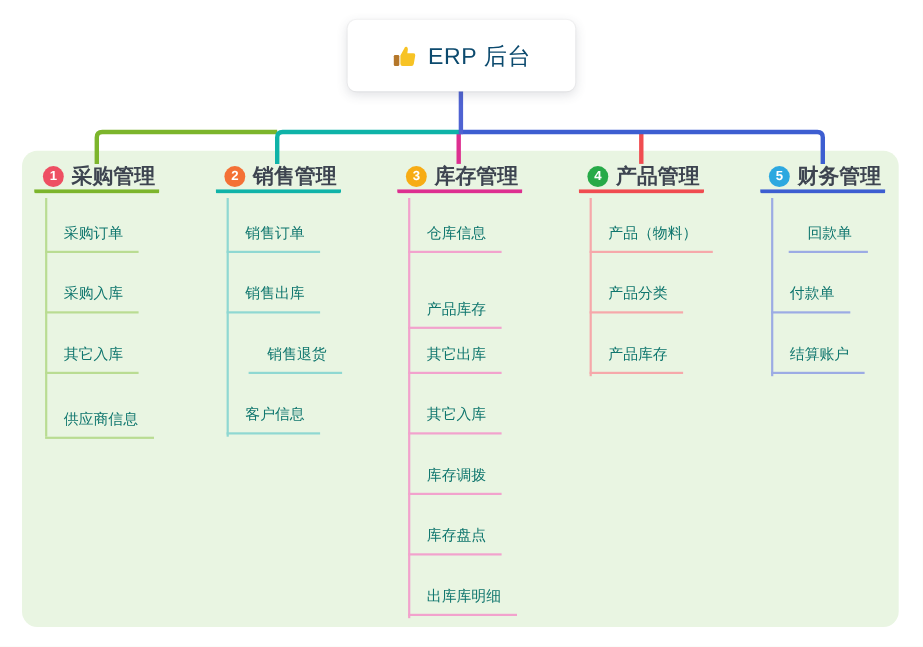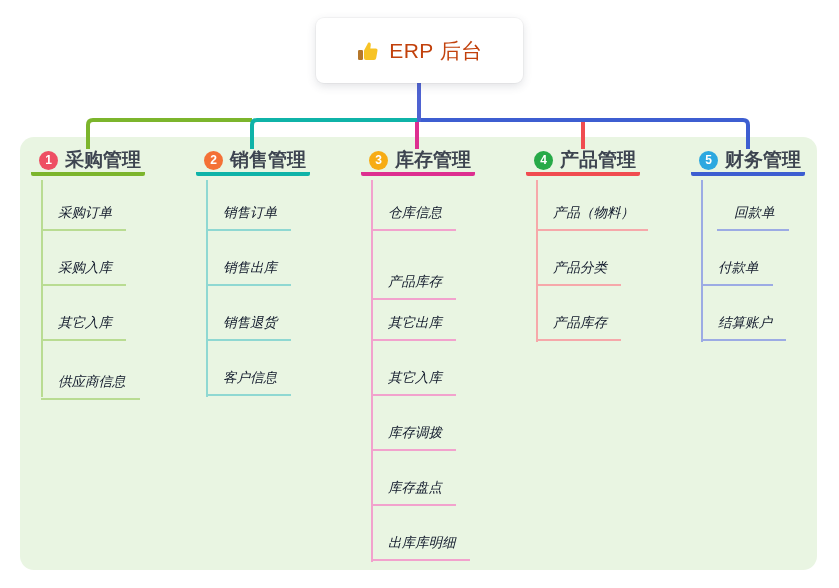--- a/index.html
+++ b/index.html
@@ -12,40 +12,40 @@
     position:absolute;left:20px;top:137px;width:797px;height:433px;
     border-radius:14px;
   }
   svg.connectors{position:absolute;left:0;top:0;width:839px;height:588px;pointer-events:none;}
   .root-node{
     position:absolute;left:316px;top:18px;width:207px;height:65px;
     background:#ffffff;border-radius:8px;
     box-shadow:0 3px 10px rgba(60,70,90,.16), 0 0 0 1px rgba(0,0,0,.03);
     display:flex;align-items:center;justify-content:center;gap:9px;
   }
-  .root-title{font-size:21px;color:#c2410c;letter-spacing:.5px;}
+  .root-title{font-size:21px;color:#0c4a6e;letter-spacing:.5px;}
   .thumb-icon{display:inline-flex;width:24px;height:24px;}
   .branch{position:absolute;top:148px;width:165px;}
   .branch-head{
     position:absolute;left:0;top:0;width:114px;height:28px;
     border-bottom:4px solid var(--line);border-radius:0 0 2px 2px;
     display:flex;align-items:center;padding-left:8px;box-sizing:border-box;
   }
   .badge{
     width:19px;height:19px;border-radius:50%;background:var(--badge);
     color:#fff;font-size:12px;font-weight:bold;
     display:flex;align-items:center;justify-content:center;flex:0 0 19px;
   }
   .branch-title{font-size:19px;font-weight:600;color:#3d4450;margin-left:7px;white-space:nowrap;}
   .vline{position:absolute;left:10px;top:32px;width:2px;background:var(--light);}
   .child-row{position:absolute;left:10px;white-space:nowrap;}
   .child-row span{
     display:inline-block;padding:0 14px 7px 17px;
     border-bottom:2px solid var(--light);
-    font-size:13.5px;color:#0f172a;font-style:italic;
+    font-size:13.5px;color:#0f766e;
   }
 </style>
 </head>
 <body>
 
 <div class="panel" style="background: rgb(233, 245, 226);"></div>
 
 <svg class="connectors" viewBox="0 0 839 588" fill="none">
   <path d="M 417 149 V 121" stroke-width="4" stroke="#dd2f90"></path>
   <path d="M 583 149 V 121" stroke-width="4" stroke="#f04c50"></path>
@@ -81,21 +81,21 @@
 
 <div class="branch" style="left: 196px; --line: #0fb3a8; --light: #8fd8d2; --badge: #f47136;">
   <div class="branch-head">
     <span class="badge">2</span>
     <span class="branch-title">销售管理</span>
   </div>
   <div class="vline" style="height: 217px;"></div>
   <div class="children">
       <div class="child-row" style="top: 55px;"><span>销售订单</span></div>
       <div class="child-row" style="top: 110px;"><span>销售出库</span></div>
-      <div class="child-row" style="top: 165px;"><span>销售退货</span></div>
+      <div class="child-row" style="top: 165px; padding-left: 20px;"><span>销售退货</span></div>
       <div class="child-row" style="top: 220px; text-align: right;"><span>客户信息</span></div>
     </div>
 </div>
 
 <div class="branch" style="left: 361px; --line: #dd2f90; --light: #f2a2cd; --badge: #f7ac14;">
   <div class="branch-head">
     <span class="badge">3</span>
     <span class="branch-title">库存管理</span>
   </div>
   <div class="vline" style="height: 382px;"></div>

